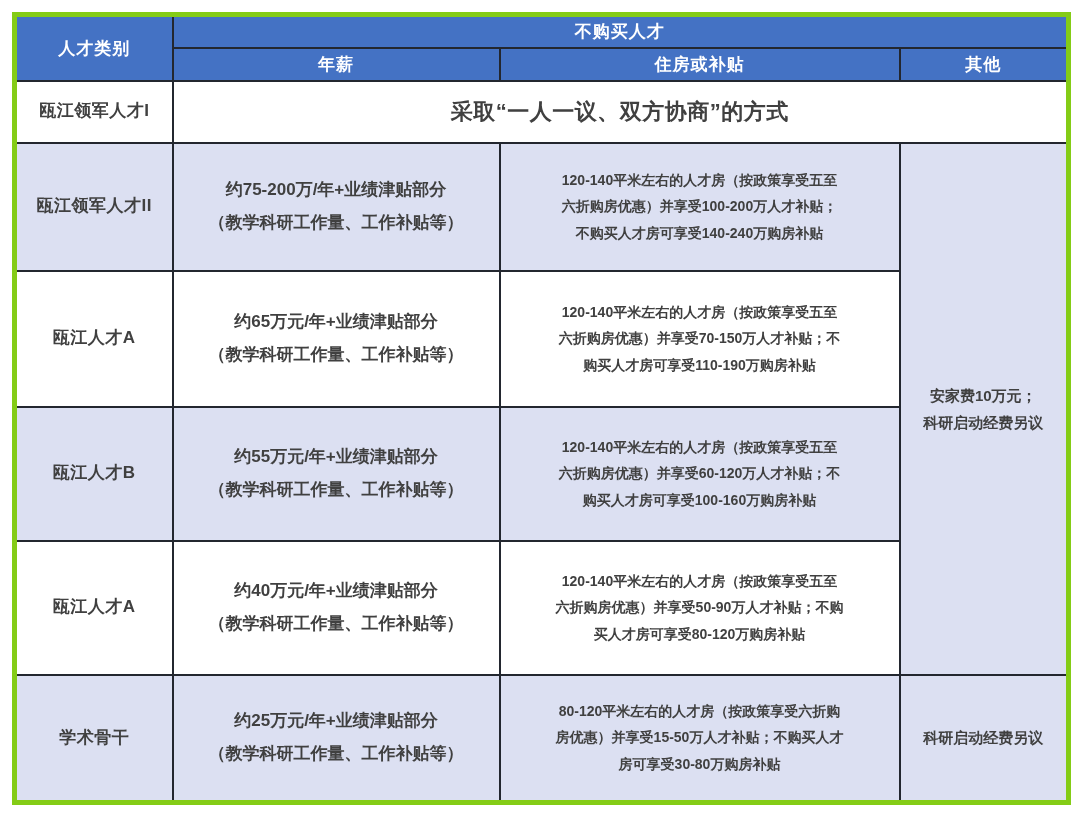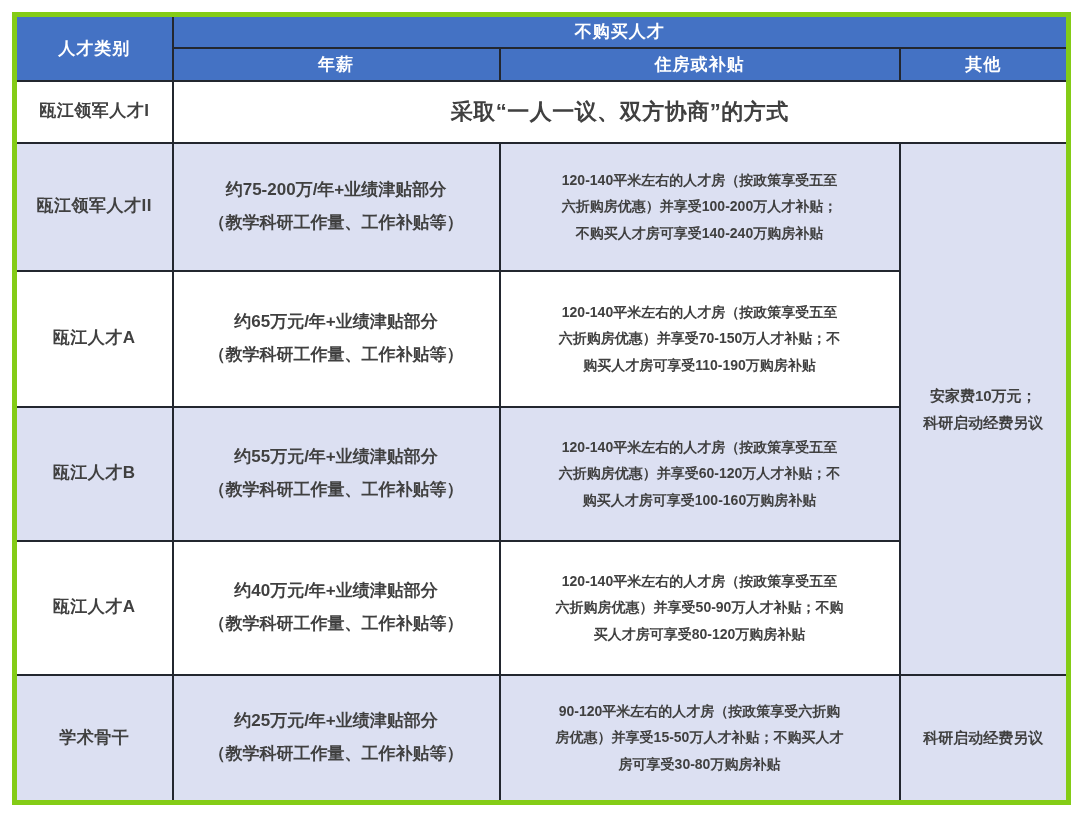--- a/index.html
+++ b/index.html
@@ -101,20 +101,20 @@
         <td class="salary">约40万元/年+业绩津贴部分
 （教学科研工作量、工作补贴等）</td>
         <td class="housing">120-140平米左右的人才房（按政策享受五至
 六折购房优惠）并享受50-90万人才补贴；不购
 买人才房可享受80-120万购房补贴</td>
       </tr>
       <tr class="row-g tint">
         <td class="cat">学术骨干</td>
         <td class="salary">约25万元/年+业绩津贴部分
 （教学科研工作量、工作补贴等）</td>
-        <td class="housing">90-120平米左右的人才房（按政策享受六折购
+        <td class="housing">80-120平米左右的人才房（按政策享受六折购
 房优惠）并享受15-50万人才补贴；不购买人才
 房可享受30-80万购房补贴</td>
         <td class="other">科研启动经费另议</td>
       </tr>
     </tbody>
   </table>
 </div>
 
 </body></html>

